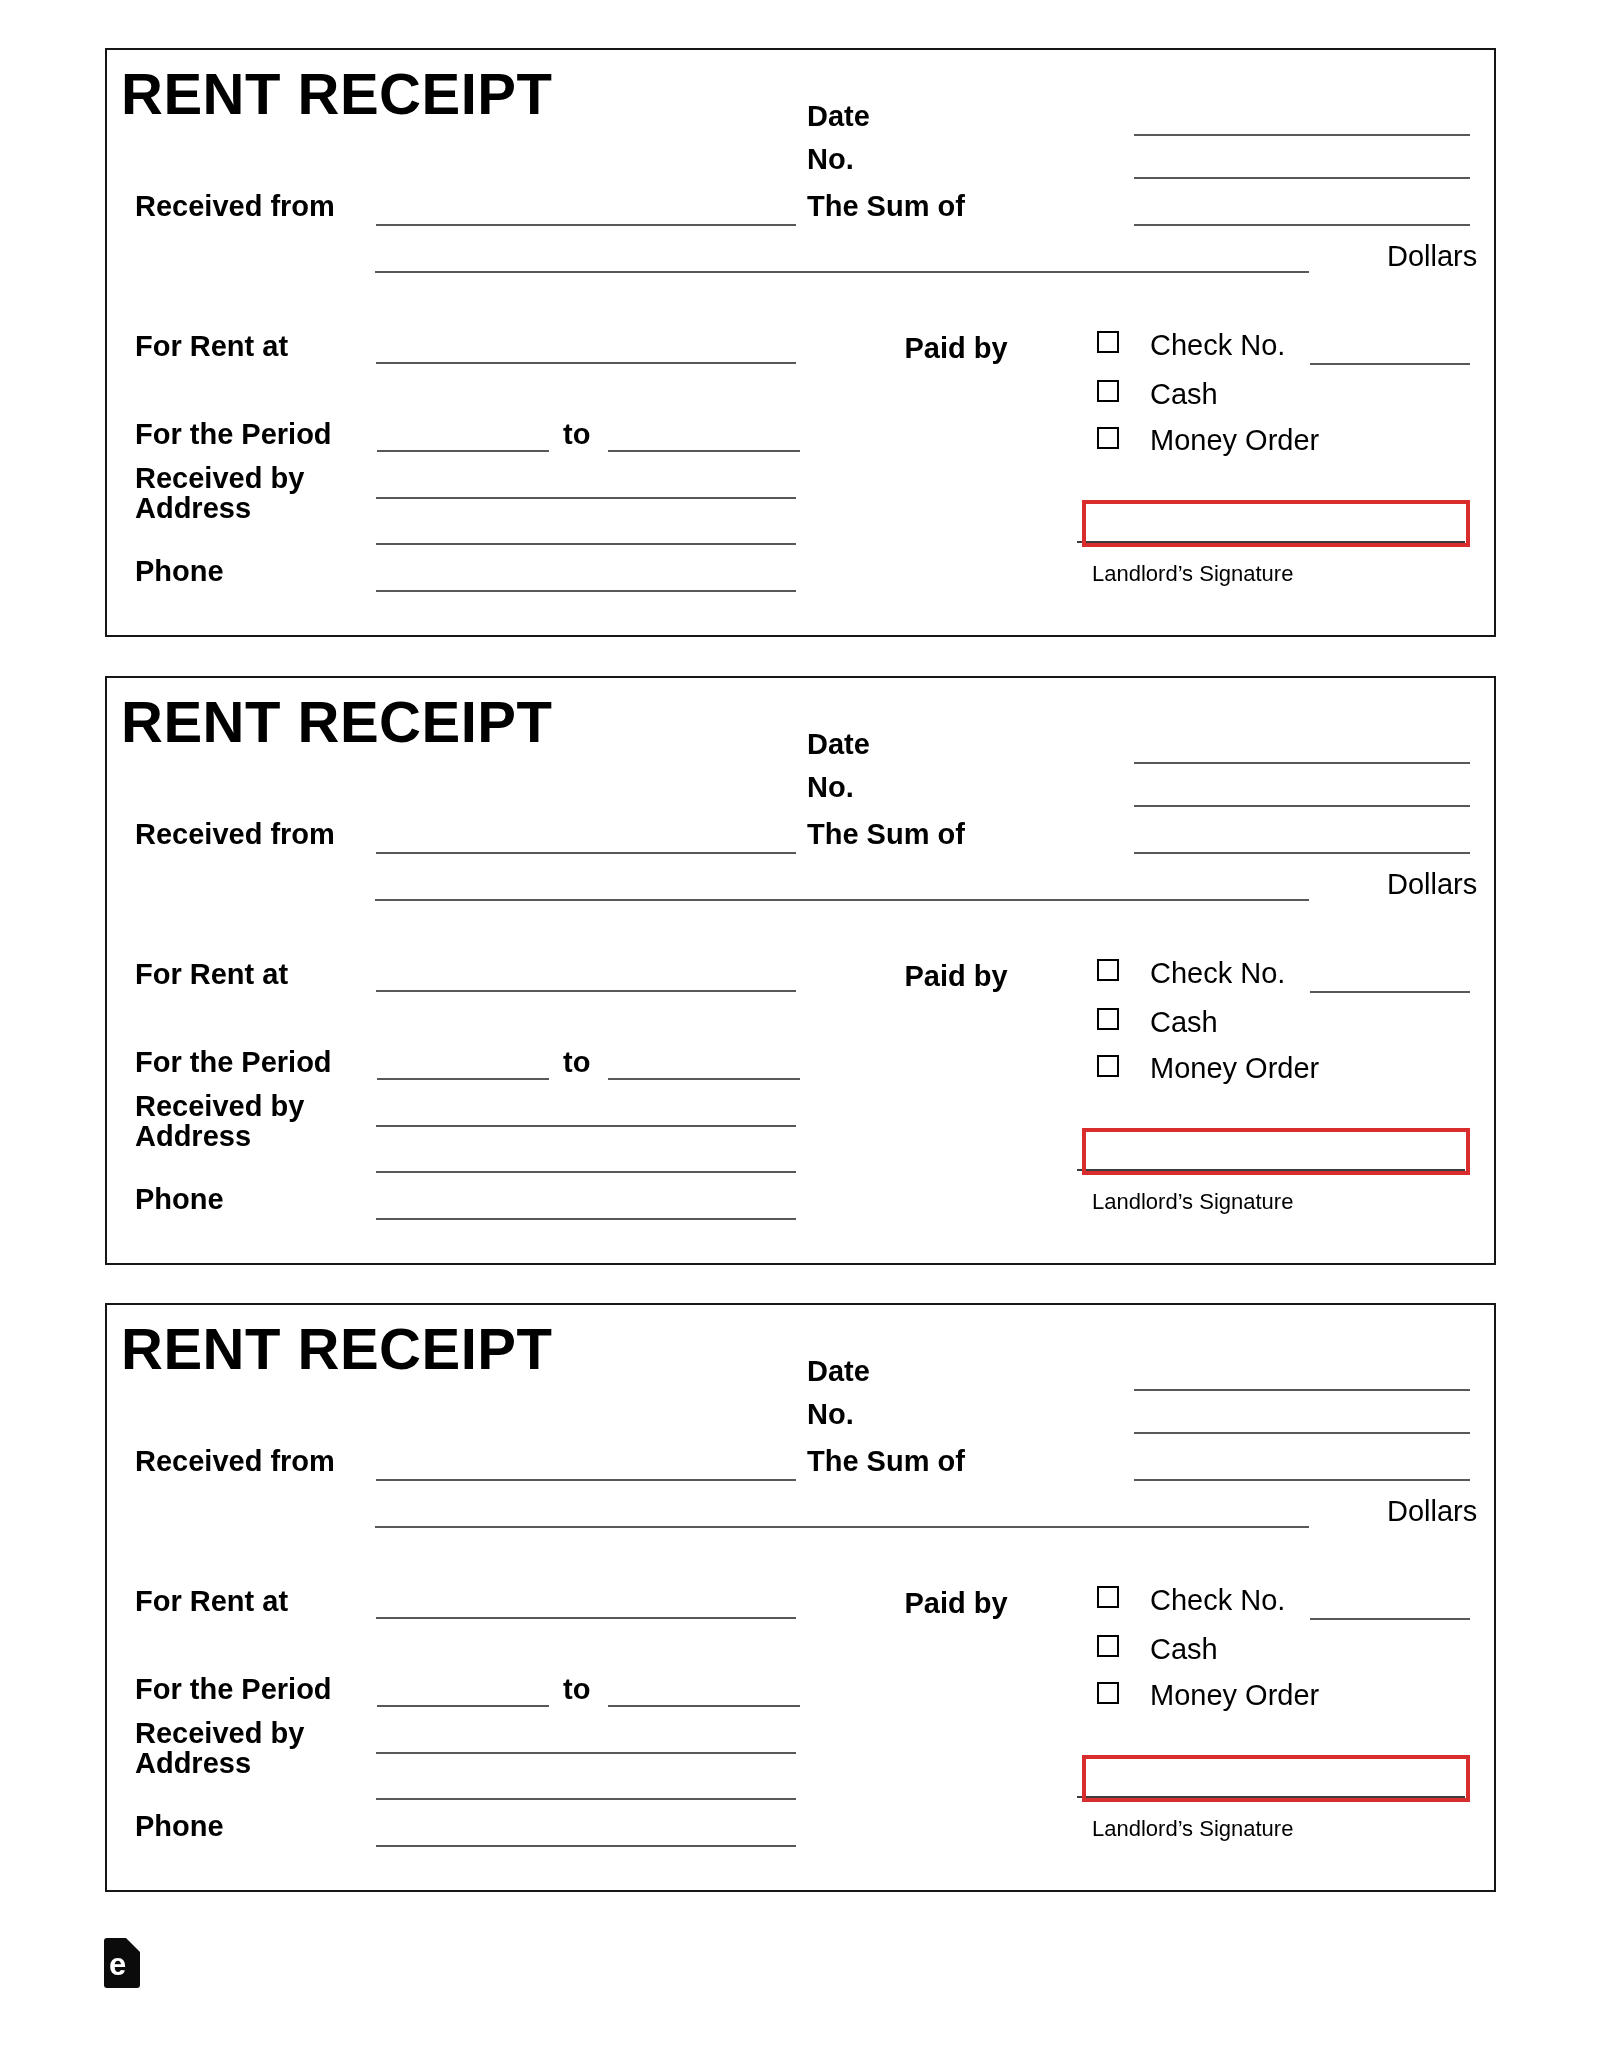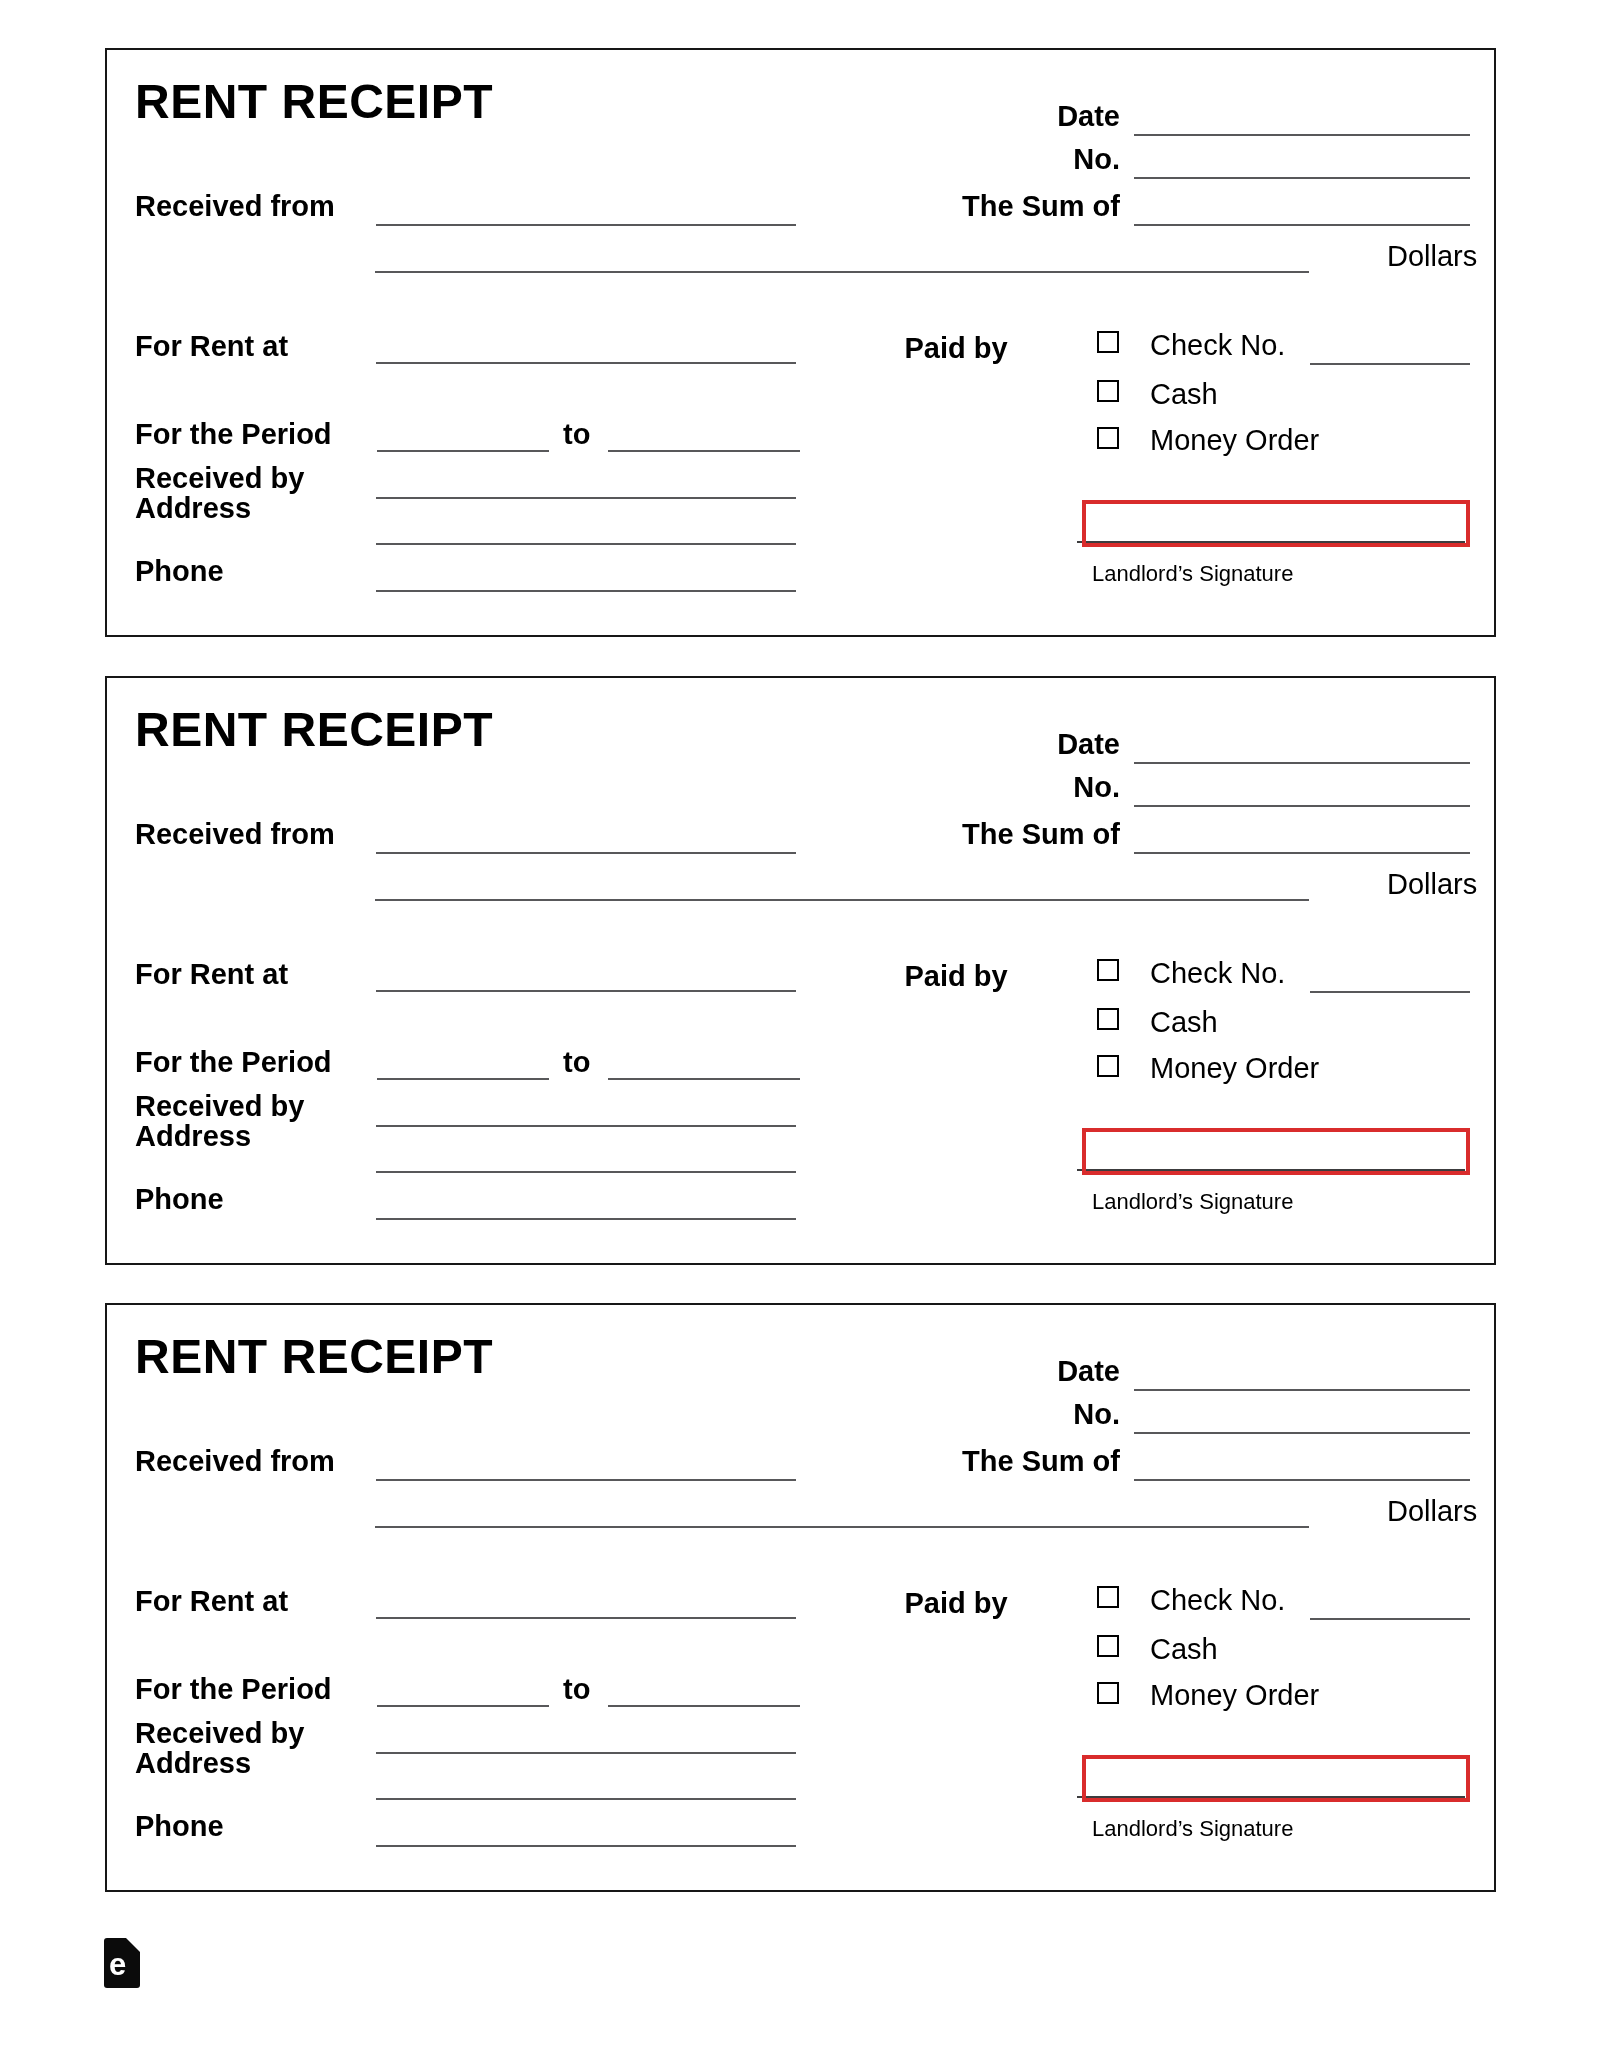--- a/index.html
+++ b/index.html
@@ -7,29 +7,29 @@
     width:1600px;height:2070px;position:relative;background:#ffffff;
     font-family:"Liberation Sans", sans-serif;color:#000;
     -webkit-font-smoothing:antialiased;
   }
   .receipt{
     position:absolute;left:105px;width:1387px;height:585px;
     border:2px solid #161616;background:#fff;
   }
   #r1{top:48px}#r2{top:676px}#r3{top:1303px}
 
-  .title{position:absolute;left:14px;top:12px;margin:14px;
-    font-size:48px;font-weight:bold;line-height:1.1;letter-spacing:.5px;white-space:nowrap;}
+  .title{position:absolute;left:14px;top:12px;margin:0;
+    font-size:58px;font-weight:bold;line-height:1.1;letter-spacing:.5px;white-space:nowrap;}
 
   .lbl{position:absolute;font-size:29px;font-weight:bold;white-space:nowrap;line-height:1;}
   .txt{position:absolute;font-size:29px;white-space:nowrap;line-height:1;}
   .fline{position:absolute;height:2px;background:#58585a;}
 
   .left-lbl{left:28px;width:230px;text-align:left;}
-  .right-lbl{left:700px;width:313px;text-align:right;}
+  .right-lbl{left:700px;width:313px;text-align:left;}
 
   .l-date{top:52px}.l-no{top:95px}.l-sum{top:142px}
   .f-date,.f-no,.f-sum{left:1027px;width:336px}
   .f-date{top:84px}.f-no{top:127px}.f-sum{top:174px}
 
   .l-recvfrom{top:142px}
   .f-recvfrom,.f-forrent,.f-recvby,.f-address,.f-phone{left:269px;width:420px}
   .f-recvfrom{top:174px}
 
   .f-amountwords{left:268px;width:934px;top:221px}

